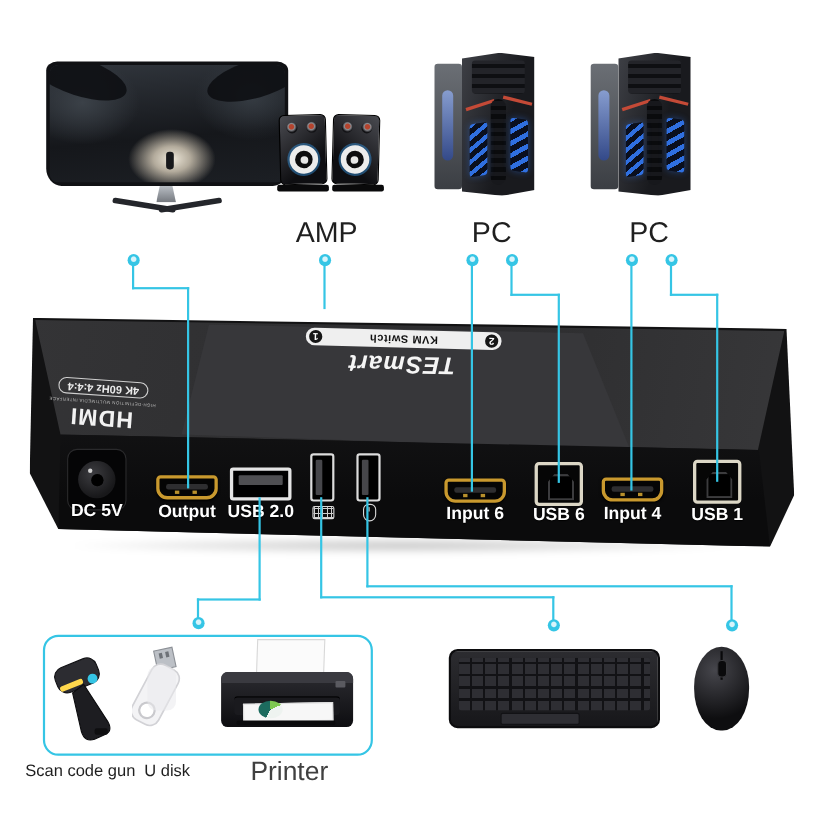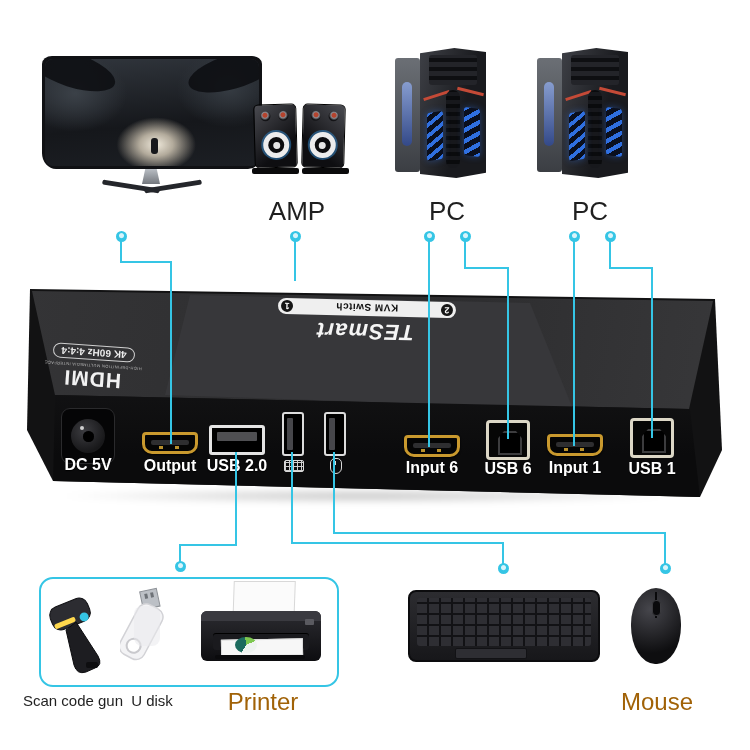--- a/index.html
+++ b/index.html
@@ -4,21 +4,21 @@
 <style>
   html,body{margin:0;padding:0;background:#fff;}
   #stage{position:relative;width:750px;height:750px;background:#ffffff;overflow:hidden;
          font-family:"Liberation Sans",sans-serif;}
   
   .line{position:absolute;background:#35c5e5;z-index:40;}
   .dot{position:absolute;width:11px;height:11px;border-radius:50%;z-index:41;
        background:radial-gradient(circle at 50% 42%, #d8f4fb 0 2px, #35c5e5 3px);}
   
   .toplabel{position:absolute;font-size:26px;color:#1f1f1f;text-align:center;z-index:10;}
-  .biglabel{position:absolute;font-size:24px;color:#a16207;text-align:center;z-index:10;}
+  .biglabel{position:absolute;font-size:24px;color:#404040;text-align:center;z-index:10;}
   .smalllabel{position:absolute;font-size:15px;color:#1f1f1f;text-align:center;z-index:10;}
   .portlabel{position:absolute;width:70px;color:#fff;font-weight:bold;font-size:16px;
              text-align:center;z-index:30;text-shadow:0 1px 1px #000;}
   
   #kvm{position:absolute;left:25px;top:285px;width:700px;height:212px;z-index:5;}
   .kvm-body{position:absolute;left:0;top:0;width:700px;height:212px;background:#121213;
             clip-path:polygon(5px 4px,690px 14px,697px 165px,675px 212px,28px 196px,2px 145px);}
   .kvm-top{position:absolute;left:0;top:0;width:700px;height:212px;
            background:linear-gradient(100deg,#343436 0%,#2c2c2e 55%,#38383a 100%);
            clip-path:polygon(7px 6px,688px 16px,664px 124px,30px 110px);}
@@ -266,21 +266,21 @@
 
   <div class="portlabel" style="left:53px;top:456px;">DC 5V</div>
   <div class="portlabel" style="left:135px;top:457px;">Output</div>
   <div class="portlabel" style="left:202px;top:457px;">USB 2.0</div>
   <div class="kb-icon" style="left:284px;top:460px;"></div>
   <div class="ms-icon" style="left:330px;top:458px;">
       <i></i>
     </div>
   <div class="portlabel" style="left:397px;top:459px;">Input 6</div>
   <div class="portlabel" style="left:473px;top:460px;">USB 6</div>
-  <div class="portlabel" style="left:540px;top:459px;">Input 1</div>
+  <div class="portlabel" style="left:540px;top:459px;">Input 4</div>
   <div class="portlabel" style="left:617px;top:460px;">USB 1</div>
 
   <div class="dot" style="left:116px;top:231px;"></div>
   <div class="dot" style="left:290px;top:231px;"></div>
   <div class="dot" style="left:424px;top:231px;"></div>
   <div class="dot" style="left:460px;top:231px;"></div>
   <div class="dot" style="left:569px;top:231px;"></div>
   <div class="dot" style="left:605px;top:231px;"></div>
 
   <div class="line" style="left:120px;top:241px;width:2px;height:22px;"></div>
@@ -352,15 +352,14 @@
   </div>
 
   <div class="mouse">
     <div class="seam"></div>
     <div class="wheel"></div>
   </div>
 
   <div class="smalllabel" style="left:12px;top:692px;width:122px;">Scan code gun</div>
   <div class="smalllabel" style="left:112px;top:692px;width:80px;">U disk</div>
   <div class="biglabel" style="left:203px;top:688px;width:120px;">Printer</div>
-  <div class="biglabel" style="left:597px;top:688px;width:120px;">Mouse</div>
 
 </div>
 
 </body></html>

